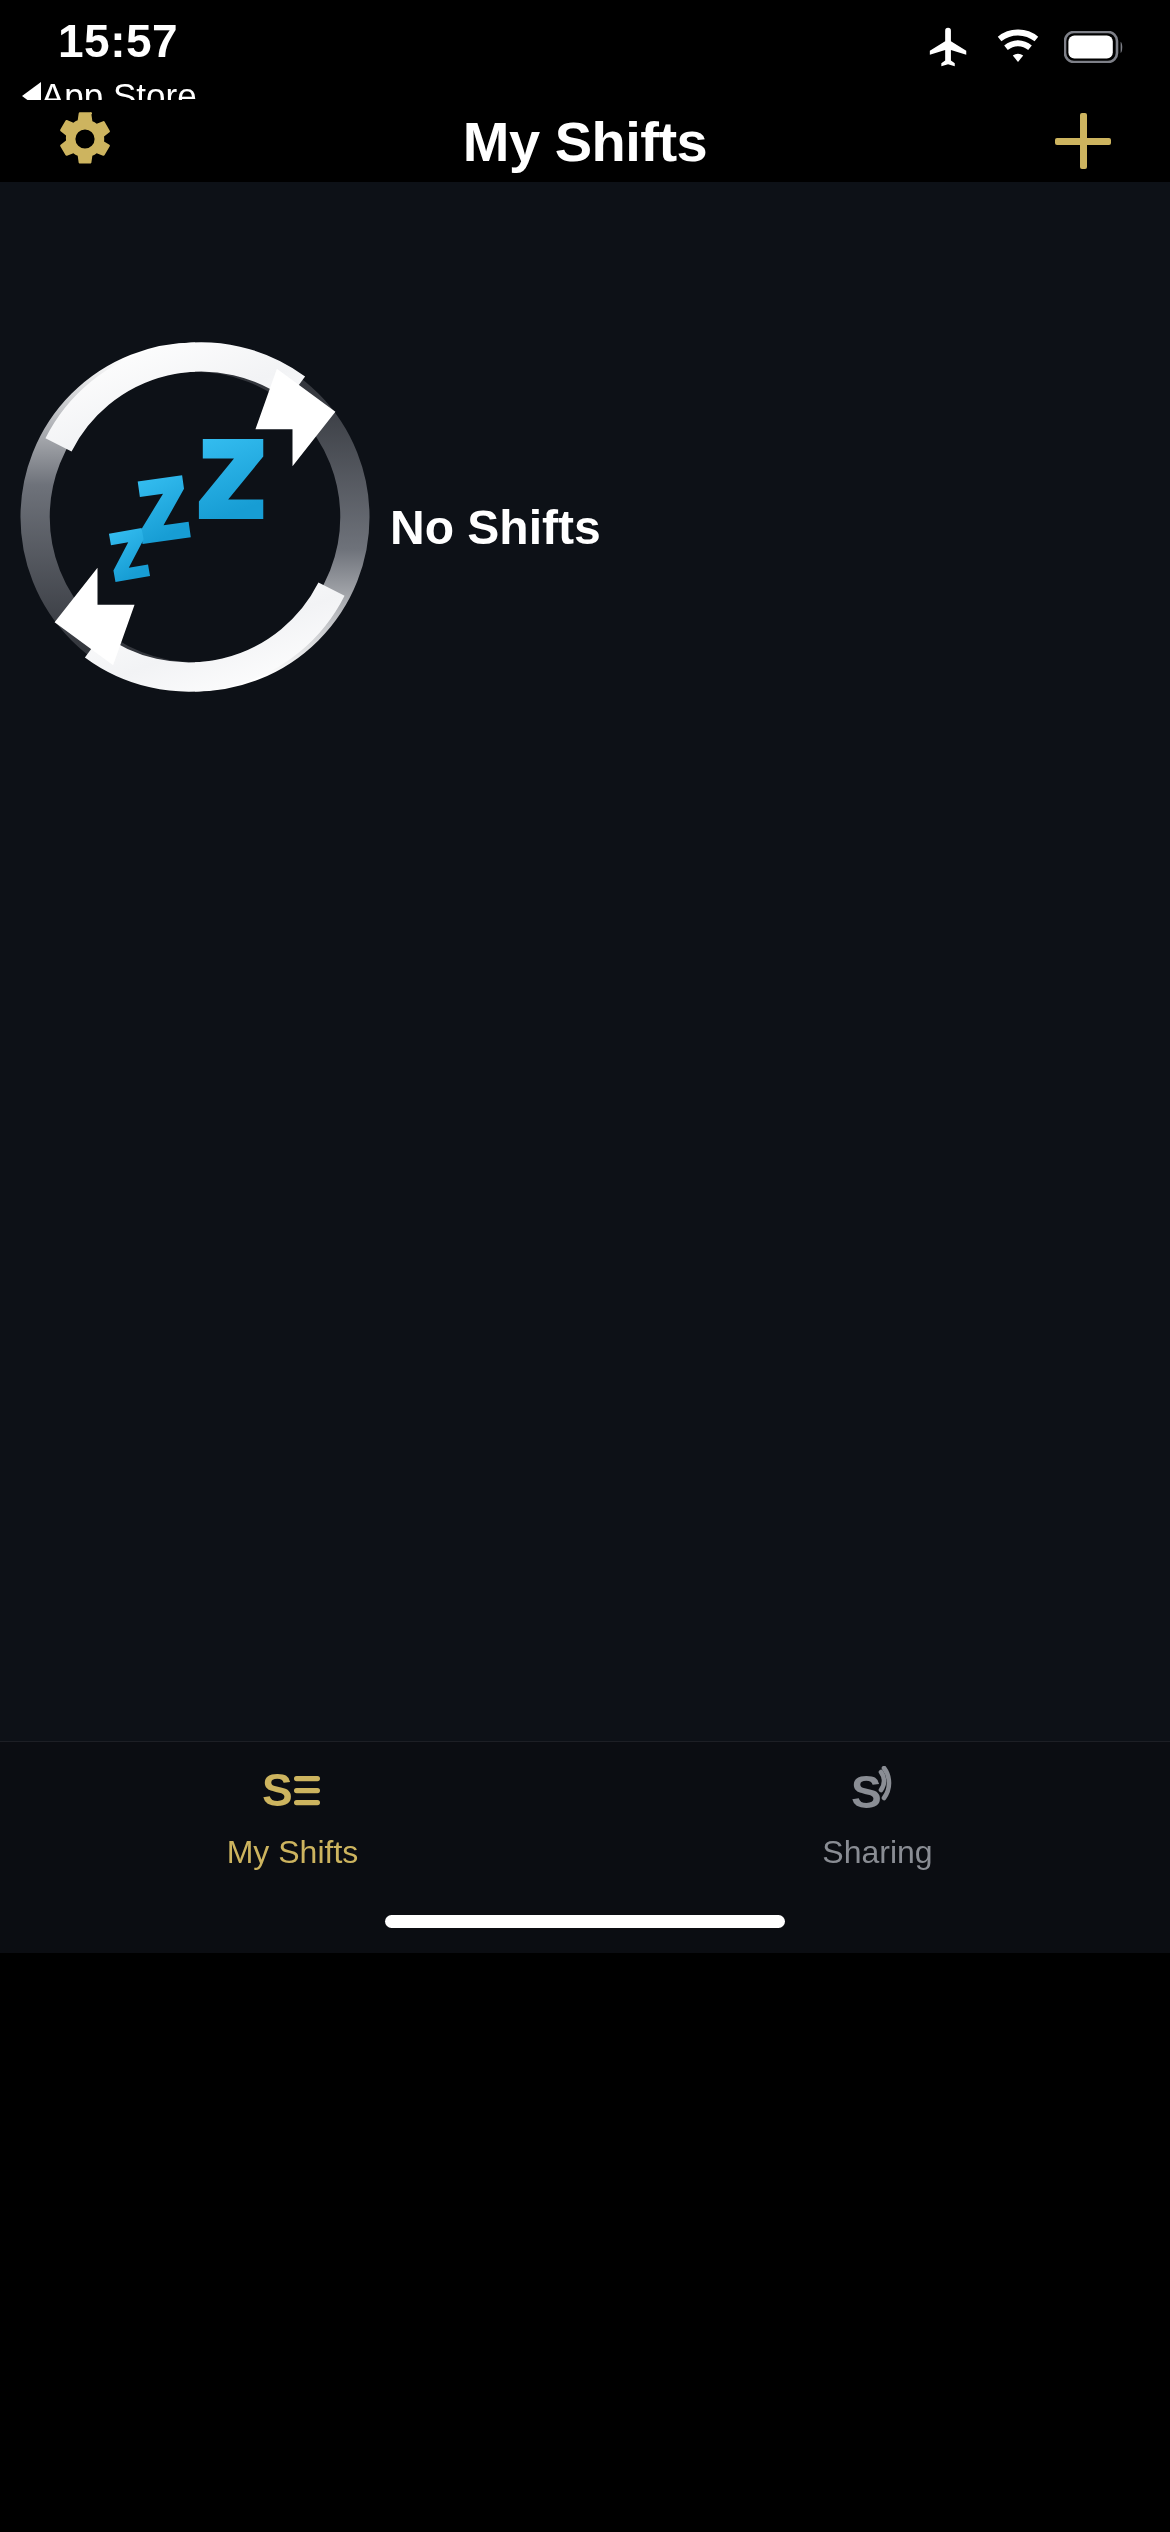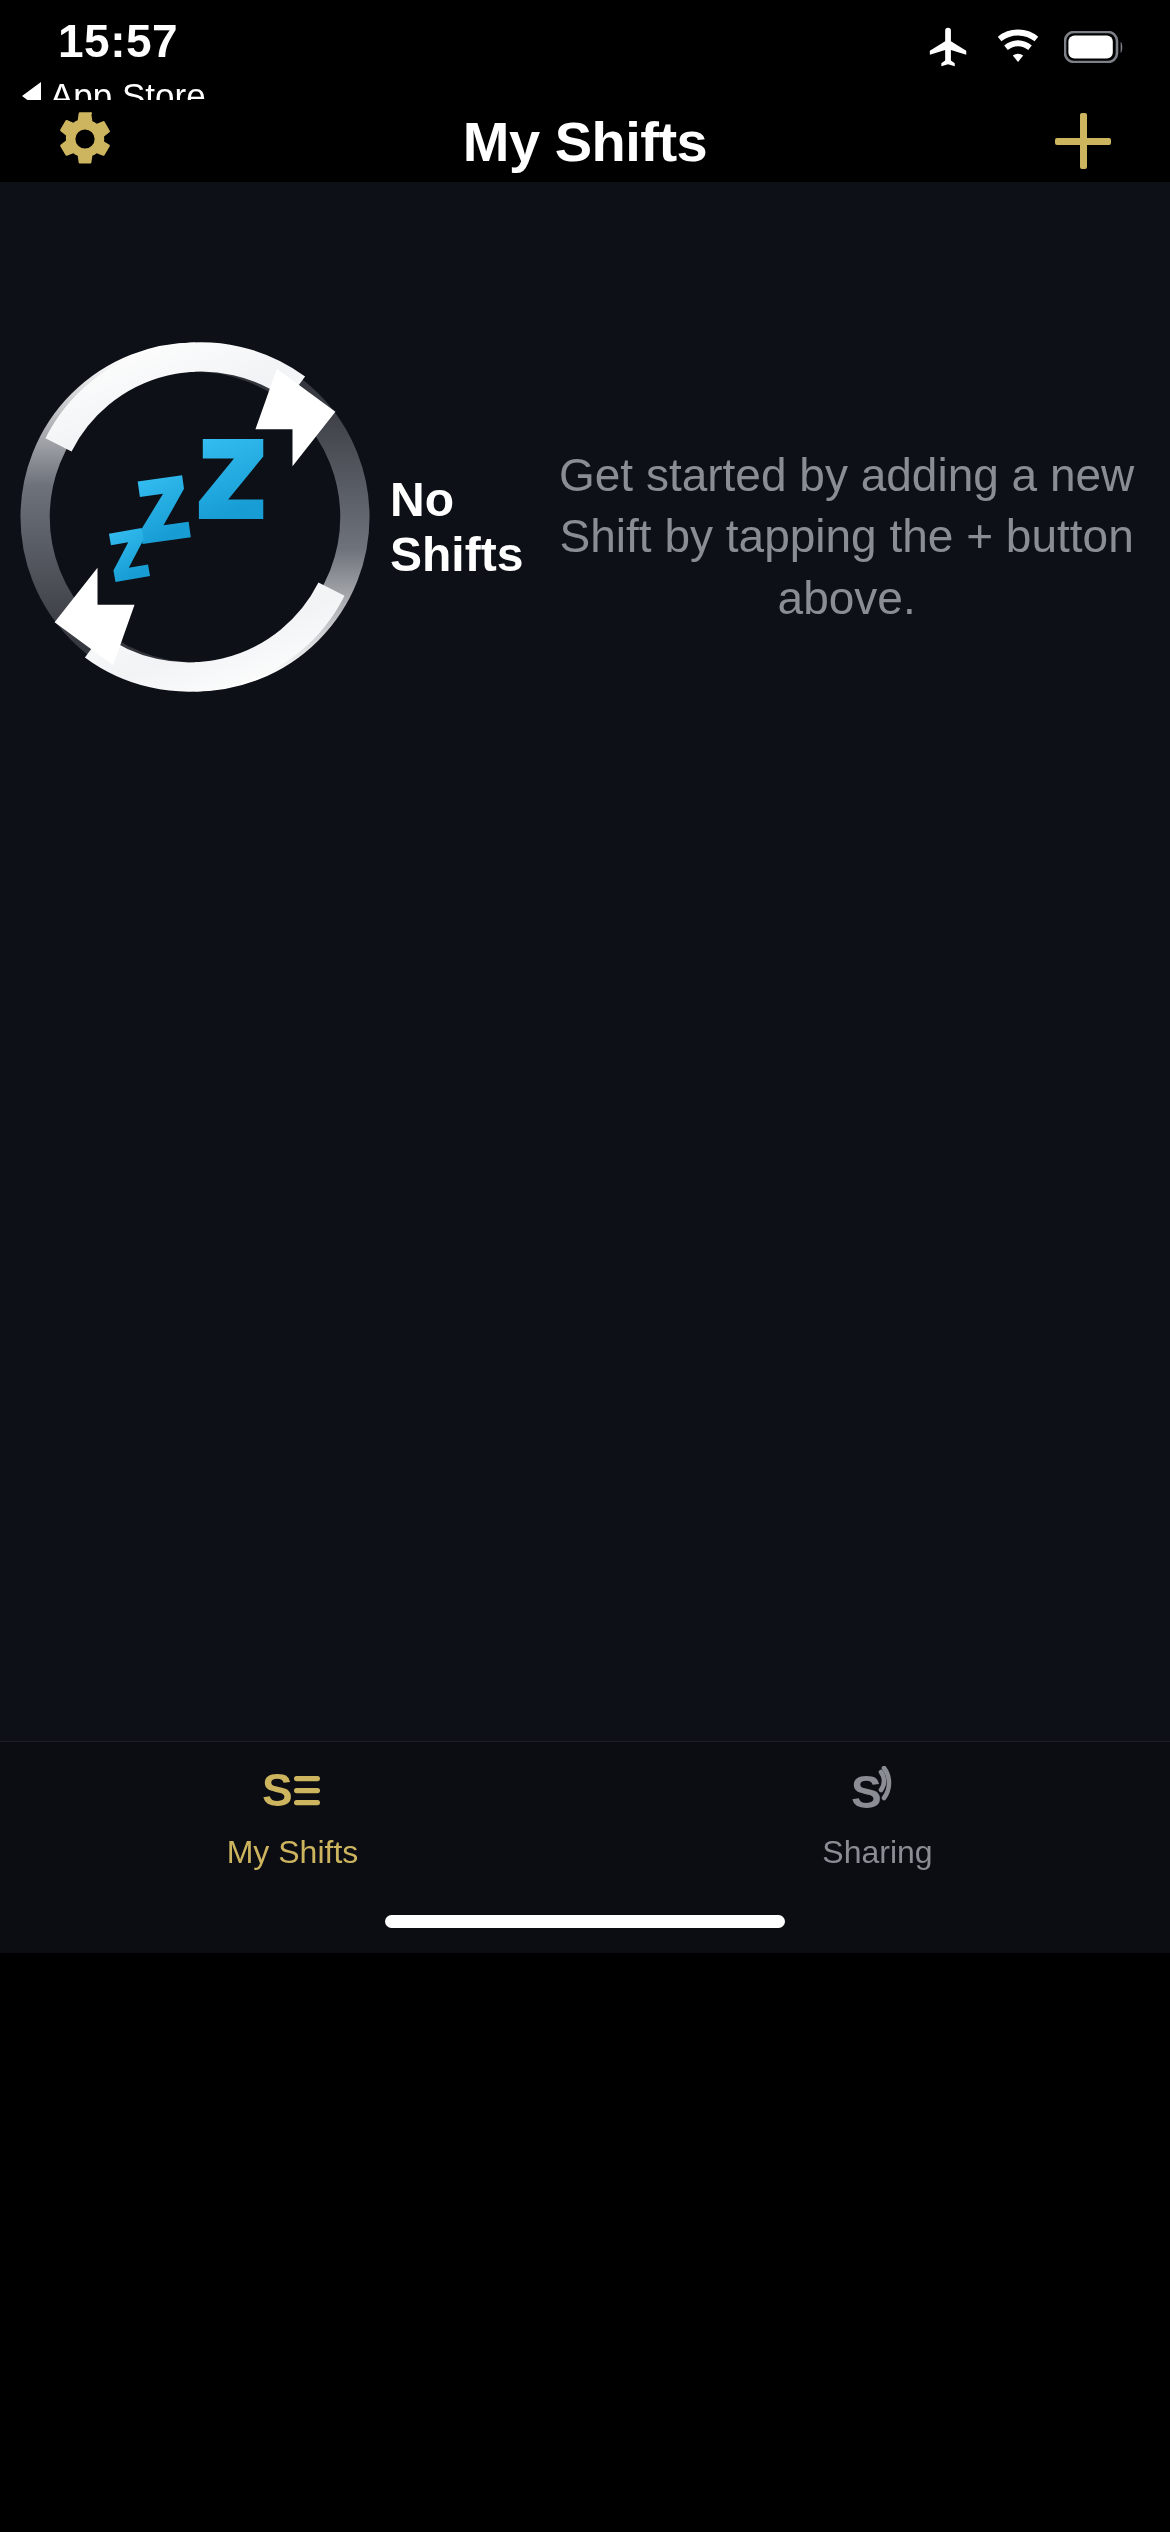--- a/index.html
+++ b/index.html
@@ -30,21 +30,21 @@
   }
   .sb-right {
     position:absolute; right:44px; top:24px;
     display:flex; align-items:center; gap:22px;
   }
   .sb-icon { display:block; }
 
   
   .backrow {
     position:absolute; left:22px; top:76px;
-    display:flex; align-items:center; gap:9px;
+    display:flex; align-items:center; 
     background:#000000;
     padding-right:8px;
   }
   .back-tri {
     width:0; height:0;
     border-top:14px solid transparent;
     border-bottom:14px solid transparent;
     border-right:19px solid #ffffff;
   }
   .back-label {
@@ -243,21 +243,20 @@
             <path d="M104 60 h31 v9 l-18 22 h18 v10 h-33 v-9 l18 -22 h-16 z"></path>
 
             <path d="M73 80 h23 v7 l-13 17 h13 v8 h-25 v-7 l14 -17 h-12 z" transform="rotate(-8 85 98)"></path>
 
             <path d="M58 107 h17 v6 l-10 13 h10 v6 h-18 v-6 l10 -13 h-9 z" transform="rotate(-10 66 120)"></path>
           </g>
         </svg>
       </div>
 
       <div class="empty-title">No Shifts</div>
-      <div class="empty-sub">Get started by adding a new Shift by tapping the + button above.</div>
     </div>
   </div>
 
   <div class="tabbar">
 
     <div class="tab active">
       <span class="tab-icon">
         <svg width="62" height="50" viewBox="0 0 31 25">
           <text x="0" y="20" font-family="Liberation Sans, sans-serif" font-size="23" font-weight="700" fill="#cdb45f">S</text>
           <rect x="16" y="5" width="13" height="2.6" rx="1.3" fill="#cdb45f"></rect>

